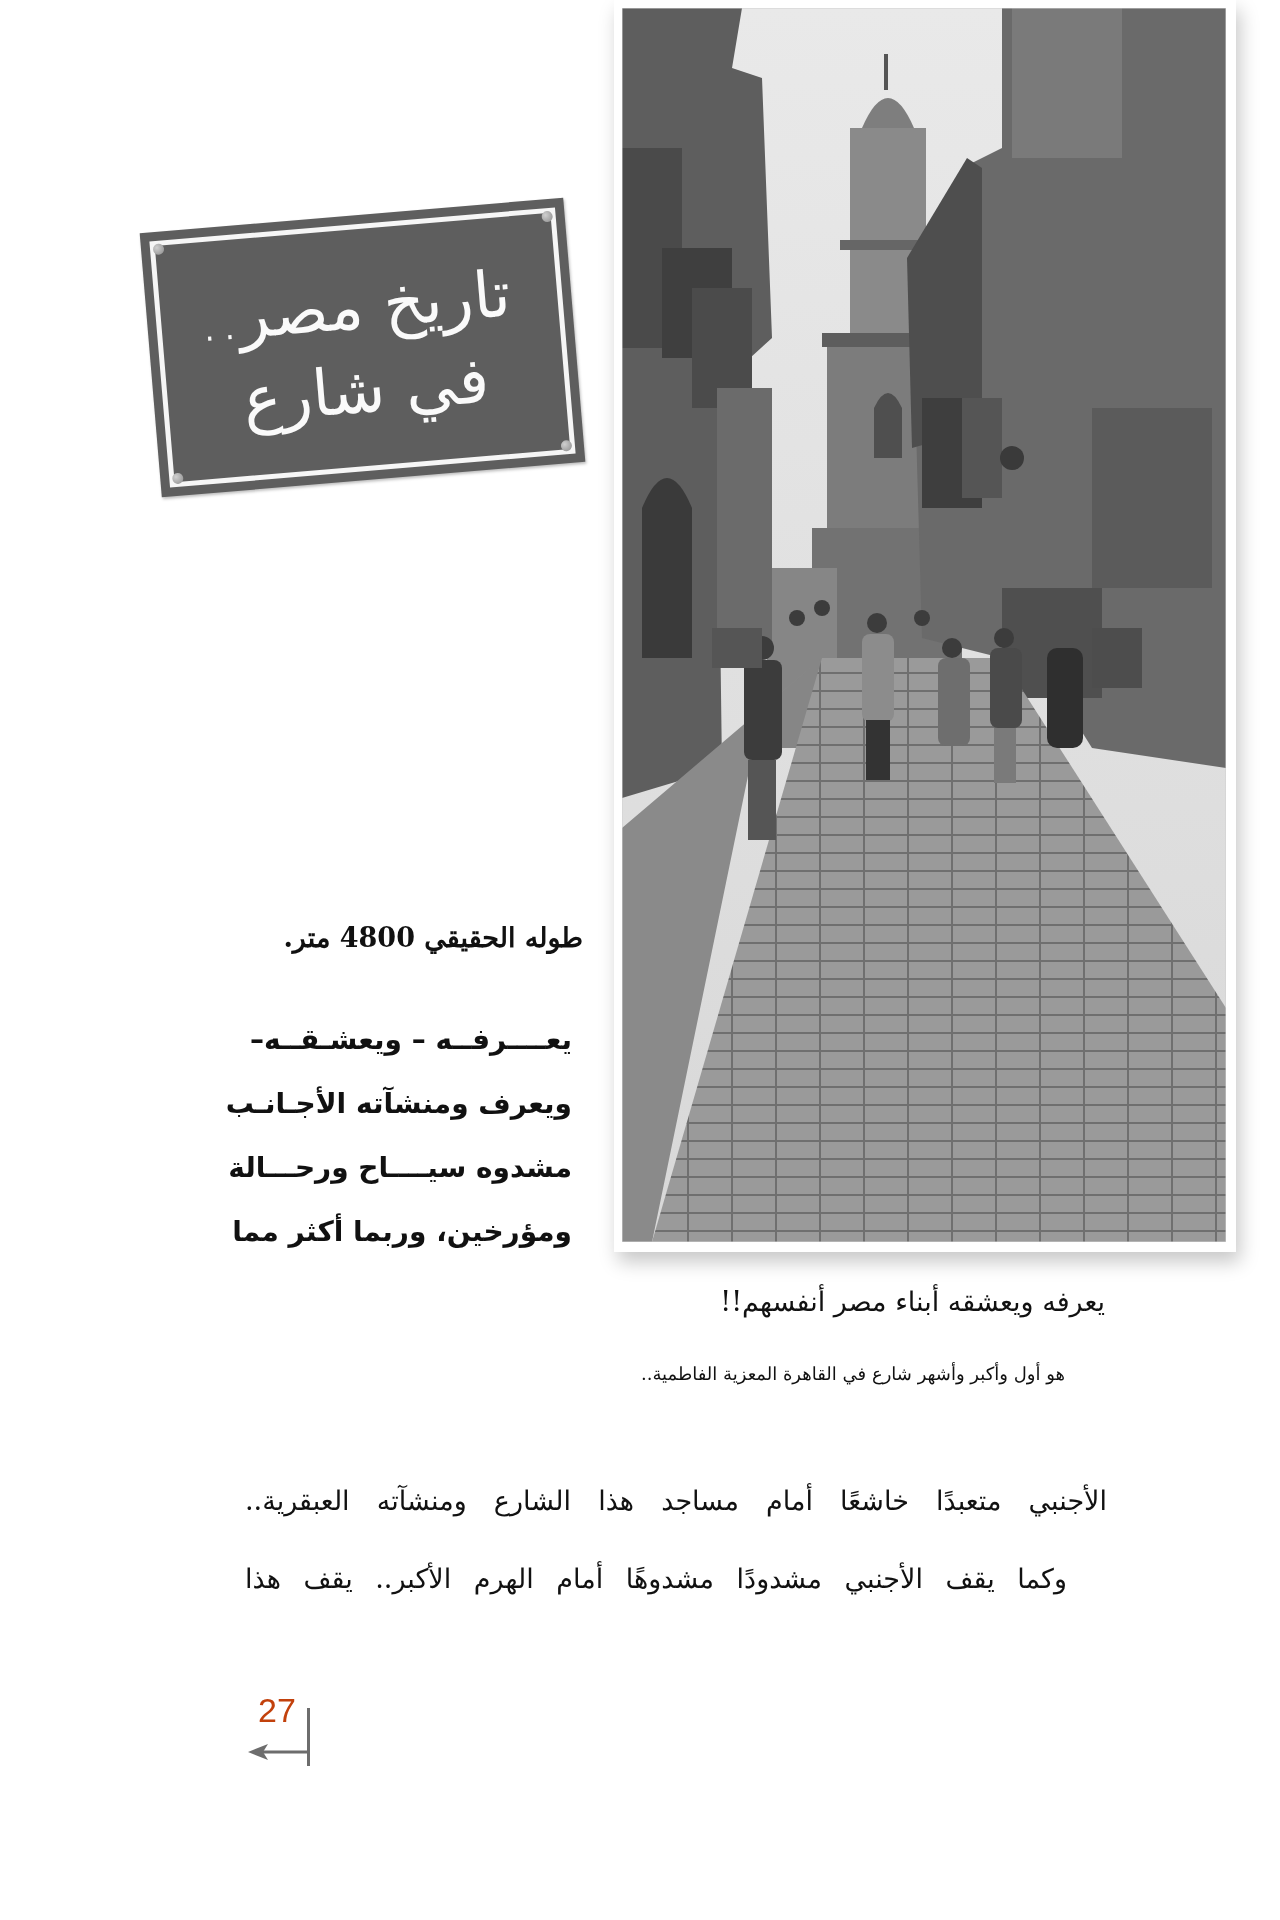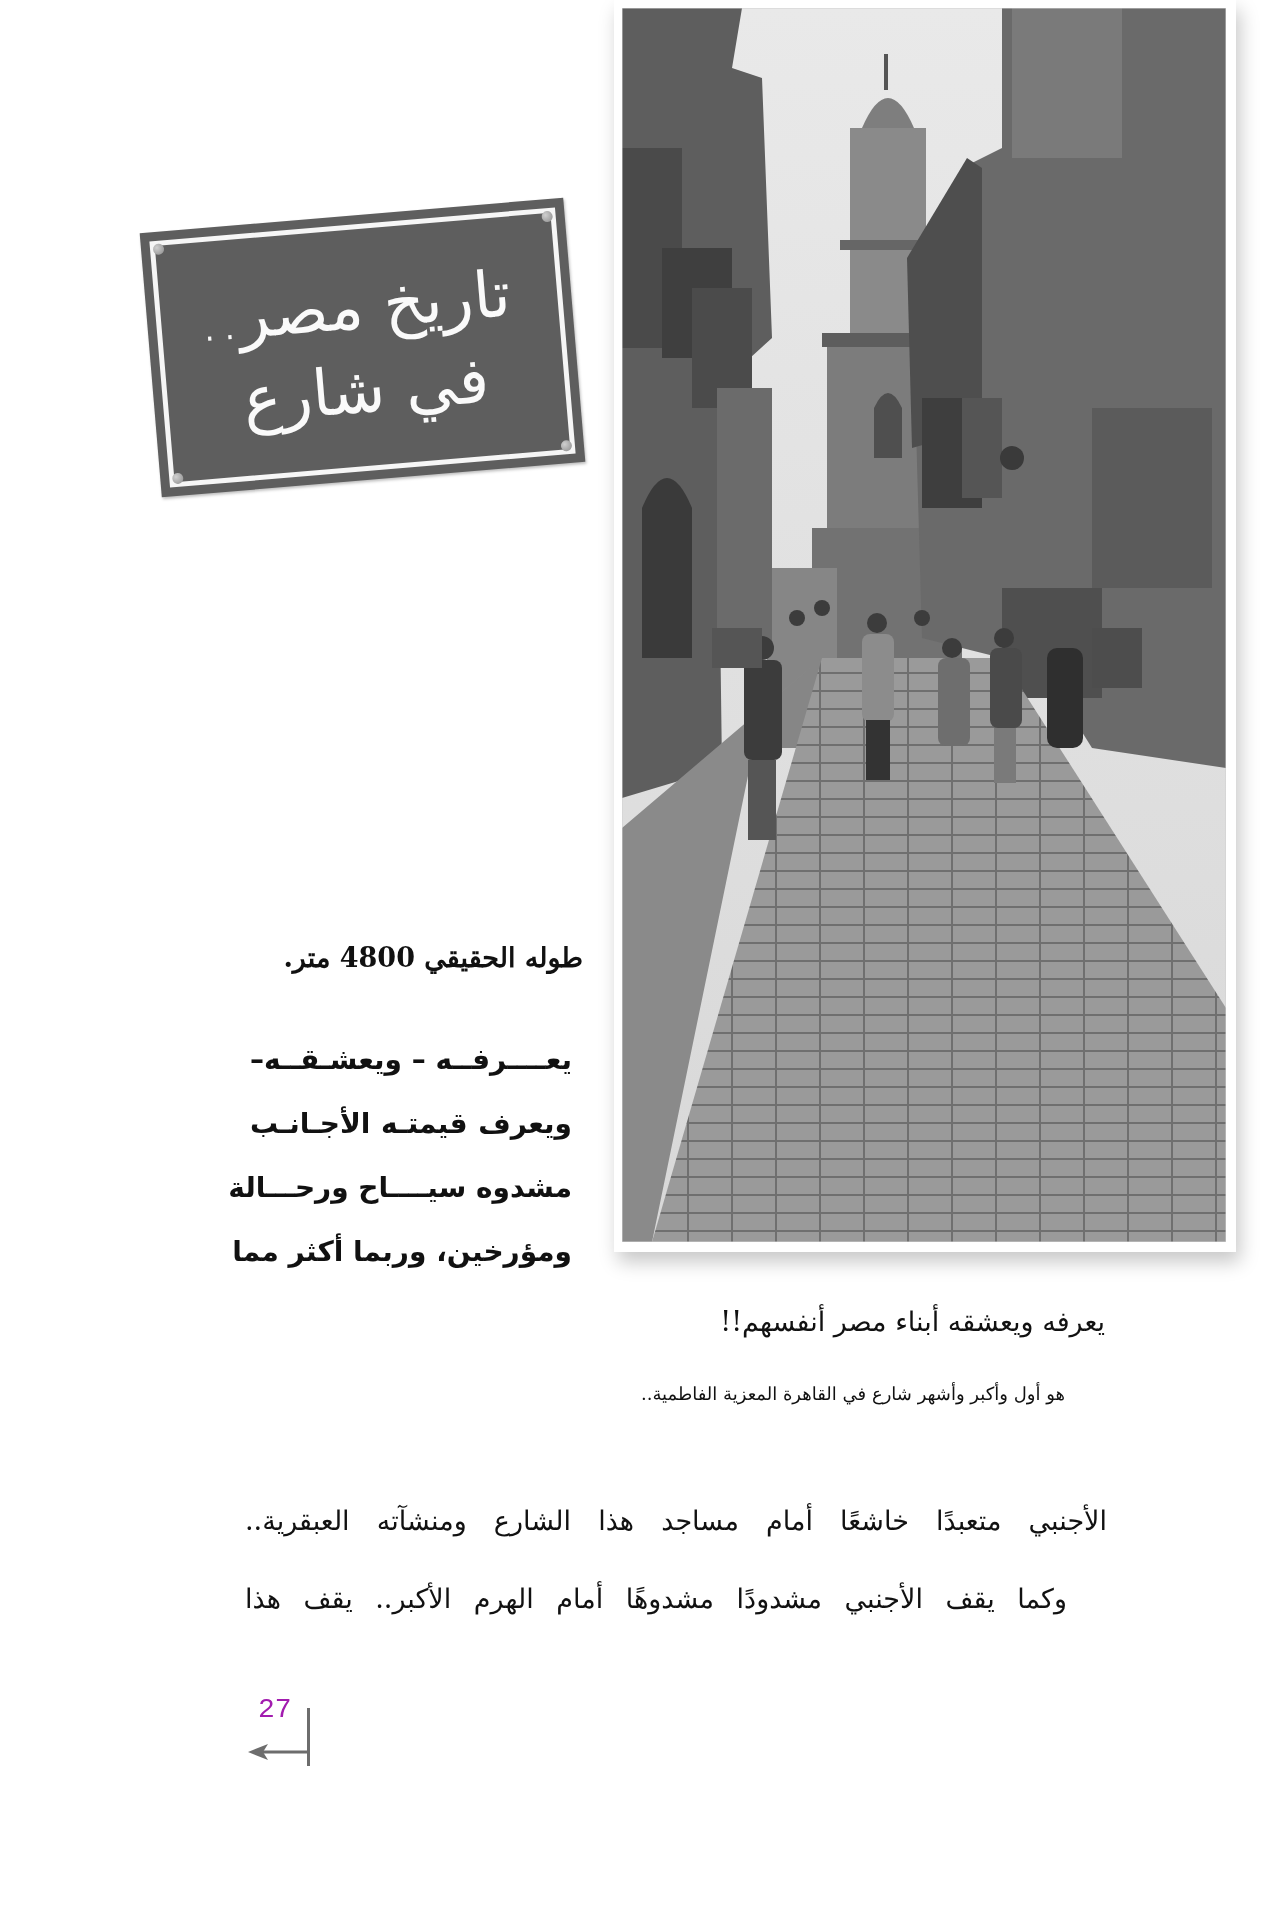--- a/index.html
+++ b/index.html
@@ -40,21 +40,21 @@
     position: absolute; left: 614px; top: 0px; width: 622px; height: 1252px;
     background: #ffffff; box-shadow: 4px 10px 18px rgba(0,0,0,0.22);
   }
   .photo {
     position: absolute; left: 8px; top: 8px; width: 604px; height: 1234px;
     background: #d9d9d9; overflow: hidden;
   }
   .photo svg { width: 100%; height: 100%; display: block; }
 
   
-  .rtl { direction: rtl; text-align: right; unicode-bidi: plaintext; margin-top: 20px; }
+  .rtl { direction: rtl; text-align: right; unicode-bidi: plaintext; }
   .side-bold {
     position: absolute; right: 697px; top: 916px; width: 420px;
     font-family: "DejaVu Serif", serif; font-weight: bold; font-size: 27px; line-height: 44px;
     white-space: nowrap;
   }
   .side-col {
     position: absolute; left: 250px; top: 1008px; width: 322px;
     font-family: "DejaVu Sans", sans-serif; font-size: 28px; line-height: 64px;
   }
   .side-col .ln { display: block; text-align: justify; text-align-last: justify; white-space: nowrap; font-weight: bold; }
@@ -69,21 +69,21 @@
   .para {
     position: absolute; left: 245px; top: 1462px; width: 862px;
     font-size: 27px; line-height: 78px;
   }
   .para .ln { display: block; text-align: justify; text-align-last: justify; white-space: nowrap; }
   .para .ln.first { padding-right: 40px; }
 
   
   .page-num {
     position: absolute; left: 258px; top: 1692px;
-    font-family: Liberation Mono, monospace; font-size: 28px; line-height: 36px; color: #a21caf;
+    font-family: Liberation Sans, sans-serif; font-size: 34px; line-height: 36px; color: #c2410c;
   }
   .page-bar { position: absolute; left: 307px; top: 1708px; width: 3px; height: 58px; background: #6d6d6d; }
   .page-arrow { position: absolute; left: 248px; top: 1742px; width: 62px; height: 20px; }
 </style>
 </head>
 <body>
 
 <div class="sign">
   <div class="sign-inner">
     <div class="sign-line l1">تاريخ مصر..</div>
@@ -165,21 +165,21 @@
       </g>
       <rect x="0" y="0" width="604" height="1234" fill="none" stroke="#cfcfcf" stroke-width="1"></rect>
     </svg>
   </div>
 </div>
 
 <div class="side-bold rtl">طوله الحقيقي 4800 متر.</div>
 
 <div class="side-col rtl">
   <span class="ln">يعــــرفــه – ويعشـقــه–</span>
-  <span class="ln">ويعرف قيمتـه الأجـانـب</span>
+  <span class="ln">ويعرف ومنشآته الأجـانـب</span>
   <span class="ln">مشدوه سيــــاح ورحـــالة</span>
   <span class="ln">ومؤرخين، وربما أكثر مما</span>
 </div>
 
 <div class="full-line rtl">يعرفه ويعشقه أبناء مصر أنفسهم!!</div>
 
 <div class="intro-line rtl">هو أول وأكبر وأشهر شارع في القاهرة المعزية الفاطمية..</div>
 
 <div class="para rtl">
   <span class="ln">الأجنبي متعبدًا خاشعًا أمام مساجد هذا الشارع ومنشآته العبقرية..</span>

